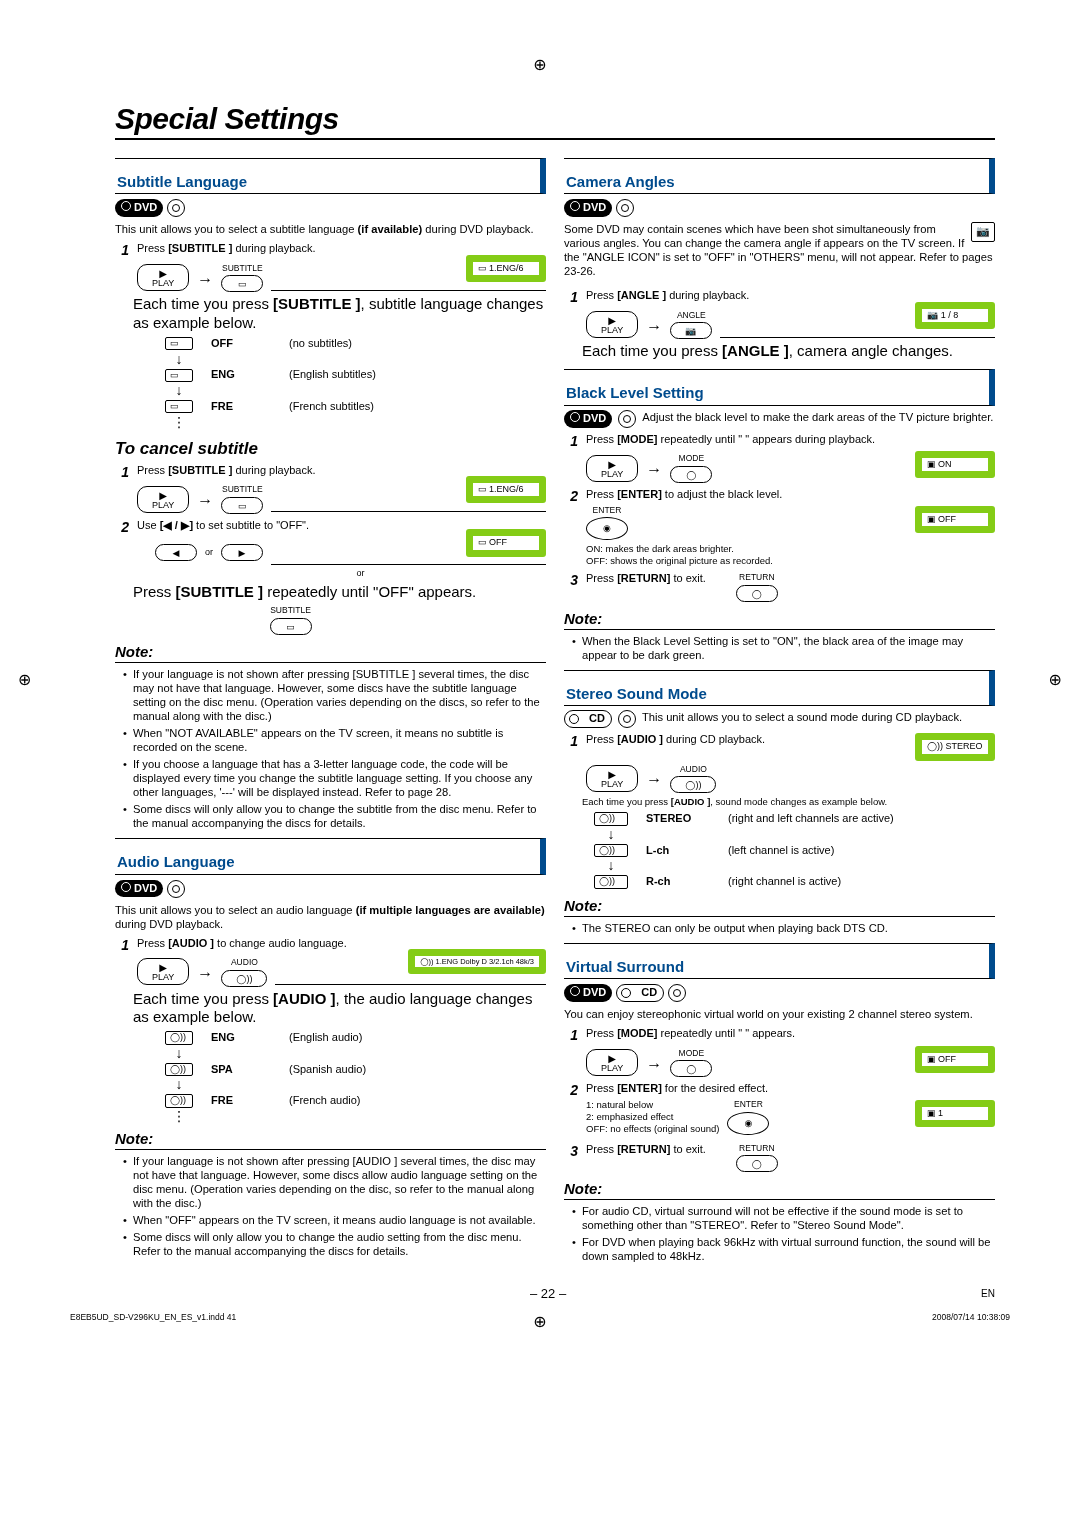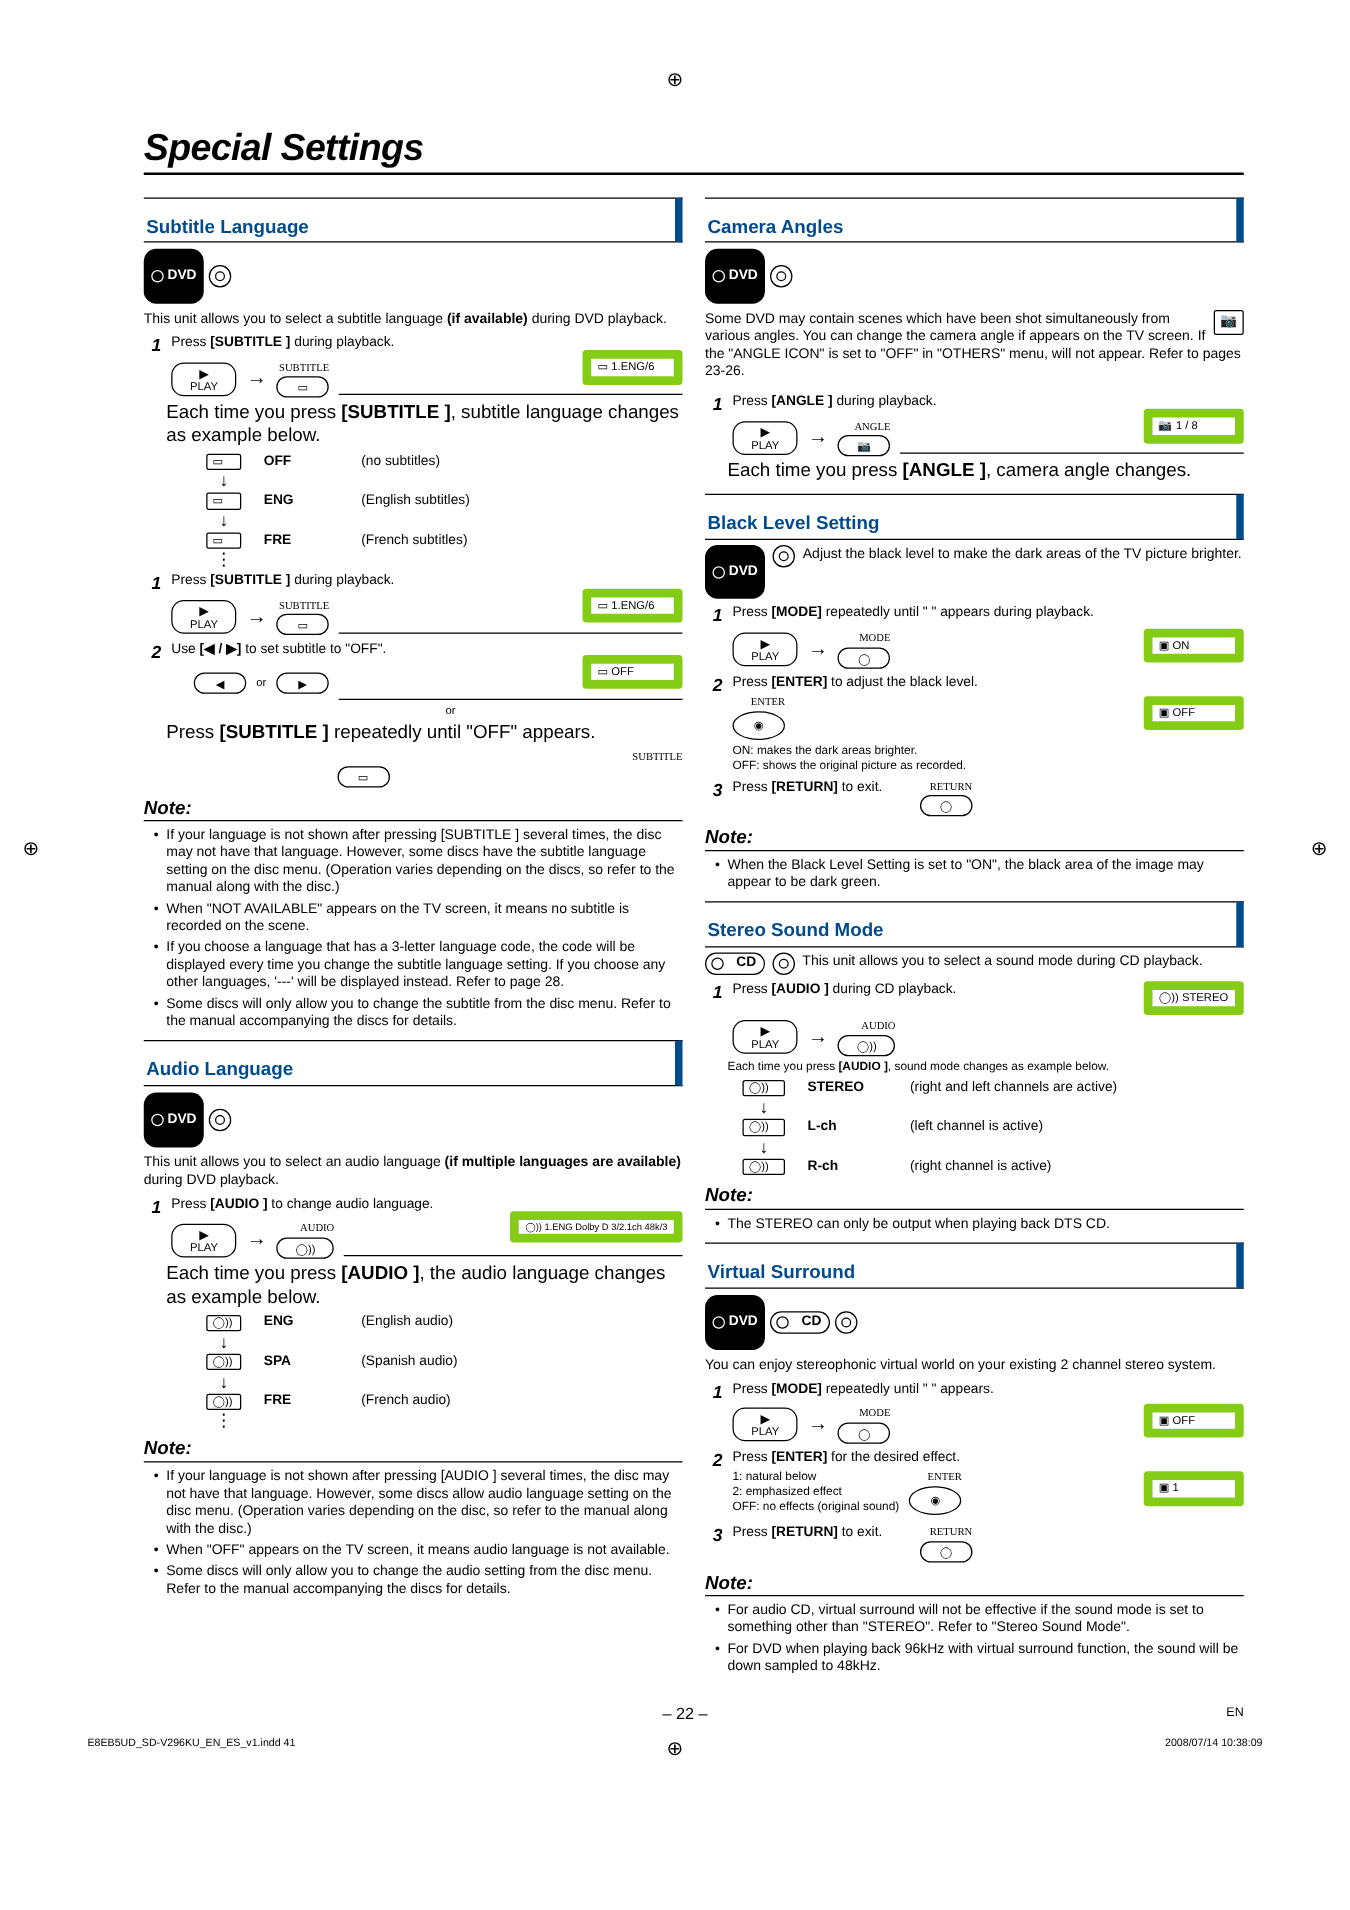--- a/index.html
+++ b/index.html
@@ -35,21 +35,21 @@
     font-size: 17px; font-weight: bold; font-style: italic;
     margin: 10px 0 4px 0;
   }
   .note-head {
     font-size: 15px; font-weight: bold; font-style: italic;
     border-bottom: 1px solid #000; margin: 8px 0 4px 0;
   }
   .badge-row { display:flex; align-items:center; gap:4px; margin:5px 0; }
   .dvd-badge {
     background:#000; color:#fff; font-weight:bold; font-size:11px;
-    padding:15px 6px; border-radius:10px; display:inline-flex; align-items:center; gap:3px;
+    padding:2px 6px; border-radius:10px; display:inline-flex; gap:3px;
   }
   .cd-badge {
     border:1.5px solid #000; color:#000; font-weight:bold; font-size:11px;
     padding:1px 6px 1px 4px; border-radius:10px; display:inline-flex; align-items:center; gap:10px;
   }
   .small-disc {
     width:10px;height:10px;border:1px solid currentColor;border-radius:50%;display:inline-block;
   }
   .disc-cluster { display:inline-flex; align-items:center; gap:-2px; }
   .disc-cluster .d { width:18px;height:18px;border:1.5px solid #000;border-radius:50%;display:inline-block;position:relative; }
@@ -60,21 +60,21 @@
   .step-num { font-weight:bold; font-style:italic; font-size:14px; min-width:14px; text-align:right; }
   .step-body { flex:1; }
   .step-caption { font-size:15px; margin:3px 0 4px 18px; }
   .key-diag { display:flex; align-items:center; gap:8px; margin:3px 0 3px 22px; font-size:9px; }
   .key-btn {
     border:1.2px solid #000; border-radius:10px; padding:4px 14px 2px 14px;
     font-size:9px; display:flex; flex-direction:column; align-items:center; line-height:1;
     min-width:42px;
   }
   .key-btn .tri { font-size:10px; }
-  .btn-label { font-size:8.5px; margin-bottom:2px; text-align:right;font-family:Liberation Serif, serif; }
+  .btn-label { font-size:8.5px; margin-bottom:2px; text-align:center; }
   .arrow { font-size:16px;font-weight:bold; }
   .caret-flow { display:grid; grid-template-columns: 28px 60px 1fr; gap:4px 18px; margin:4px 0 4px 50px; align-items:center; font-size:11px;}
   .caret-flow .ic { border:1px solid #000; padding:0 4px; font-size:9px; border-radius:2px; display:inline-block;}
   .caret-flow .val { font-weight:bold; }
   .caret-flow .desc { }
   .dn { font-size:14px; text-align:center; line-height:0.7; }
   .box-callout {
     border:7px solid #84cc16; border-radius:3px; padding:1px 5px; font-size:9px;
     display:inline-block; min-width:80px;
   }
@@ -161,20 +161,21 @@
         <span></span>
         <span></span>
       <span class="ic">▭</span>
         <span class="val">FRE</span>
         <span class="desc">(French subtitles)</span>
       <span class="dn">⋮</span>
         <span></span>
         <span></span>
     </div>
 
+    <div class="sub-head">To cancel subtitle</div>
     <div class="step">
       <div class="step-num">1</div>
       <div class="step-body"><span>Press </span><b>[SUBTITLE ]</b><span> during playback.</span></div>
     </div>
     <div class="key-diag">
       <div class="key-btn">
           <span class="tri">▶</span>
           <span>PLAY</span>
         </div>
       <span class="arrow">→</span>

